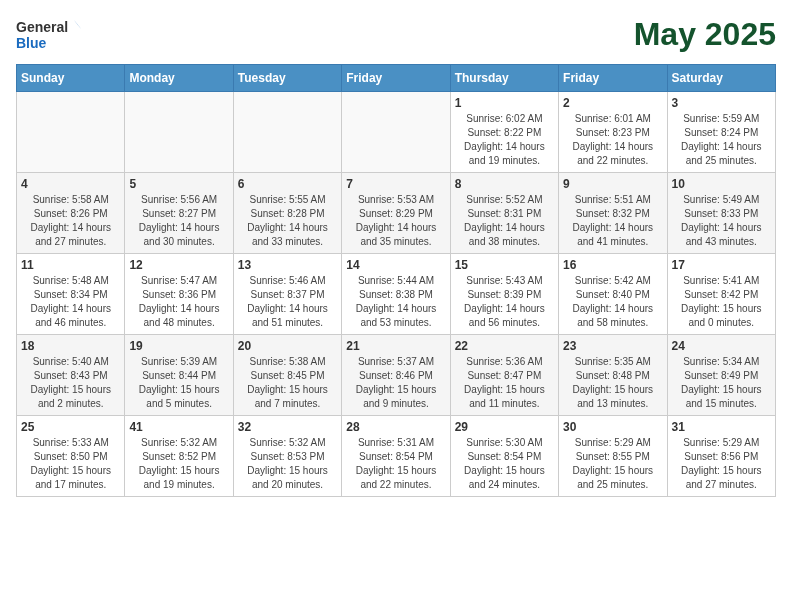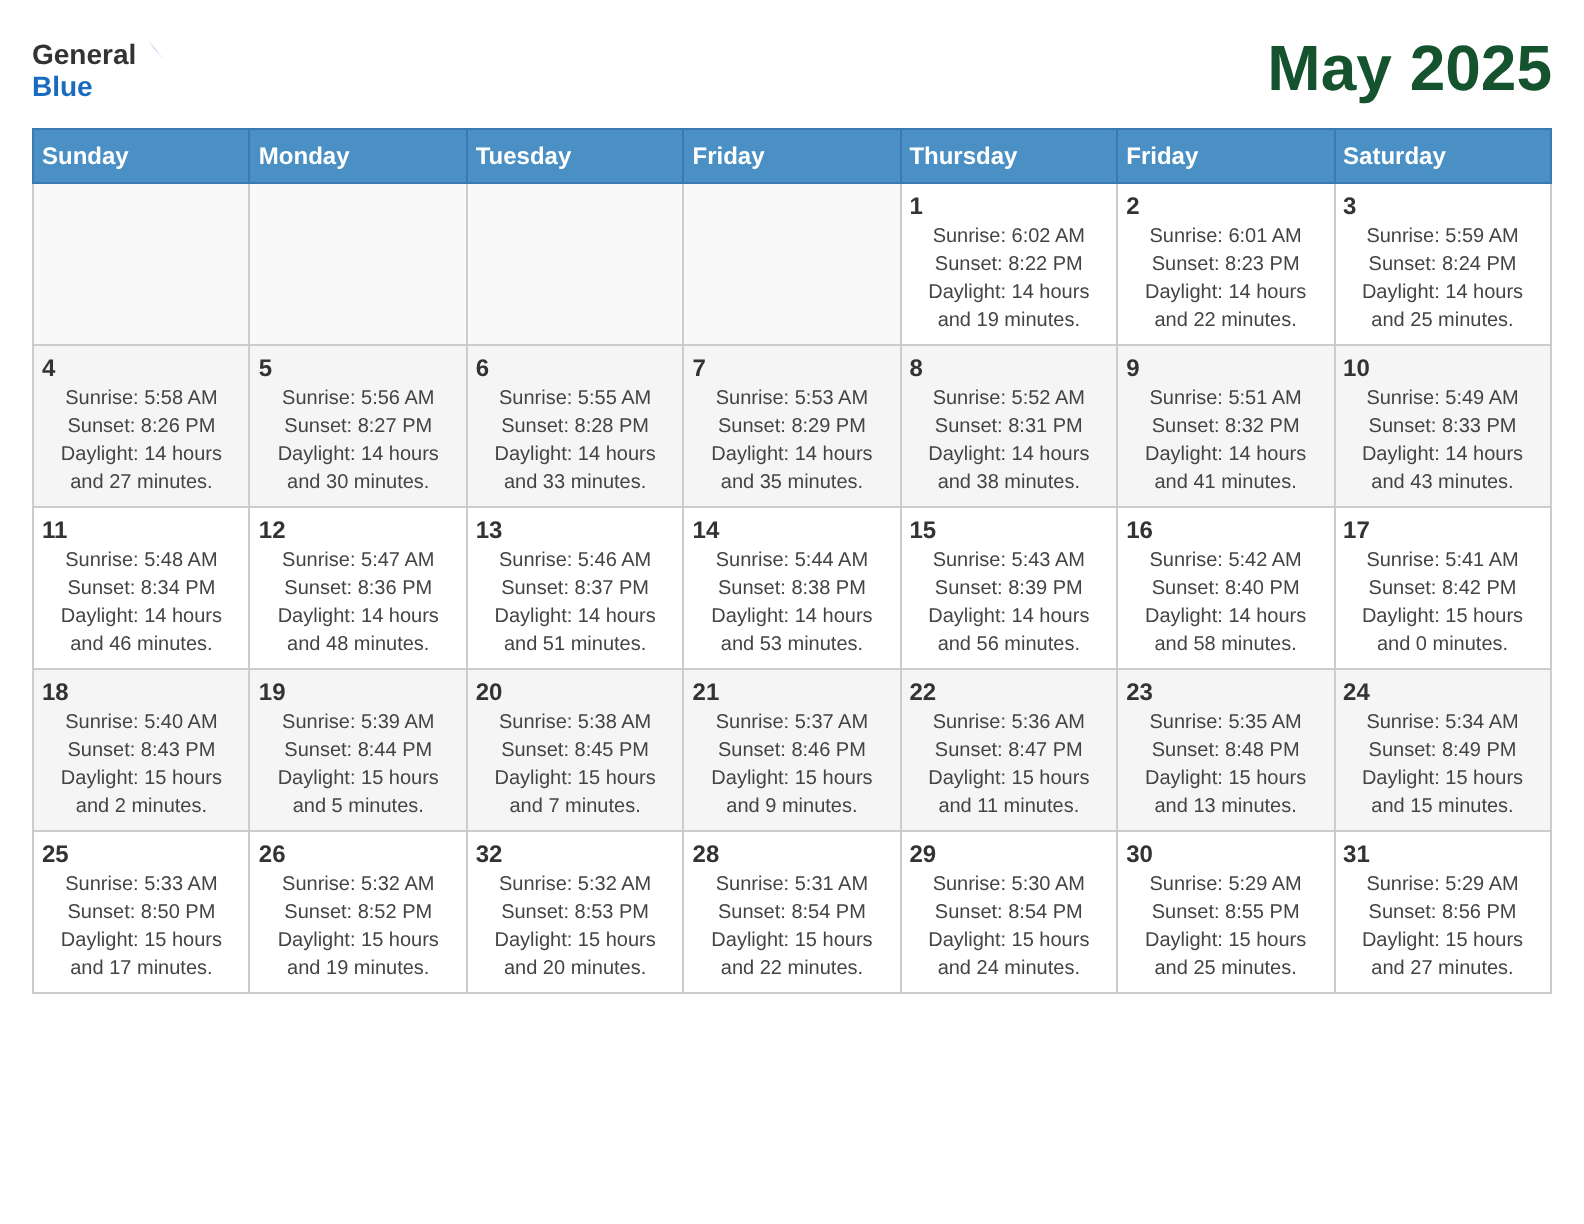--- a/index.html
+++ b/index.html
@@ -209,21 +209,21 @@
           <div class="day-number">24</div>
           <div class="day-info">Sunrise: 5:34 AM<br>Sunset: 8:49 PM<br>Daylight: 15 hours<br>and 15 minutes.</div>
         </td>
       </tr>
       <tr>
         <td>
           <div class="day-number">25</div>
           <div class="day-info">Sunrise: 5:33 AM<br>Sunset: 8:50 PM<br>Daylight: 15 hours<br>and 17 minutes.</div>
         </td>
         <td>
-          <div class="day-number">26</div>
+          <div class="day-number">41</div>
           <div class="day-info">Sunrise: 5:32 AM<br>Sunset: 8:52 PM<br>Daylight: 15 hours<br>and 19 minutes.</div>
         </td>
         <td>
           <div class="day-number">32</div>
           <div class="day-info">Sunrise: 5:32 AM<br>Sunset: 8:53 PM<br>Daylight: 15 hours<br>and 20 minutes.</div>
         </td>
         <td>
           <div class="day-number">28</div>
           <div class="day-info">Sunrise: 5:31 AM<br>Sunset: 8:54 PM<br>Daylight: 15 hours<br>and 22 minutes.</div>
         </td>

